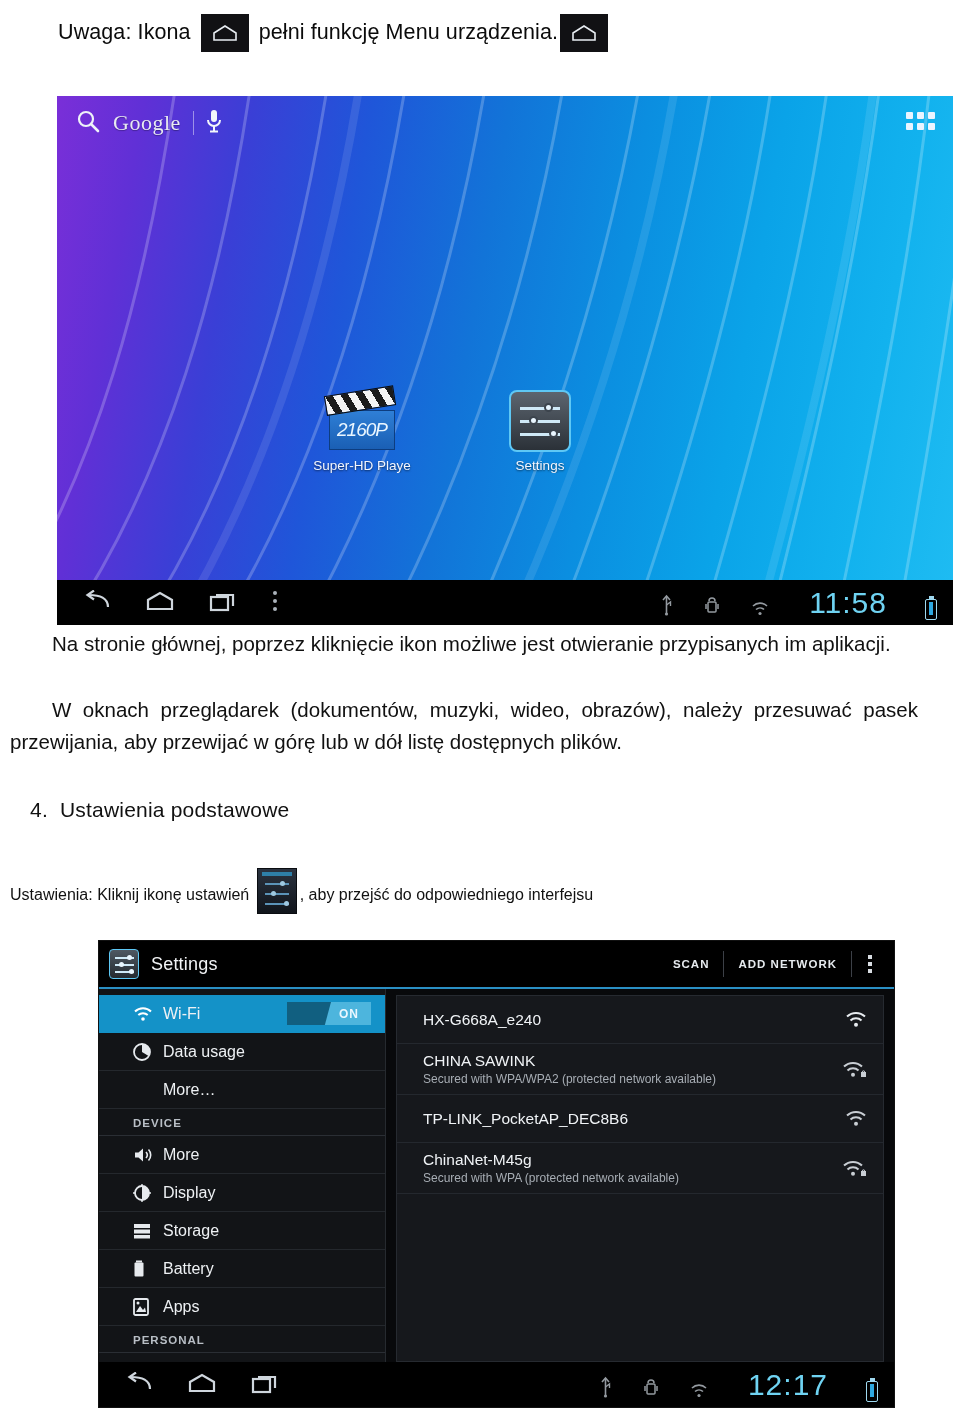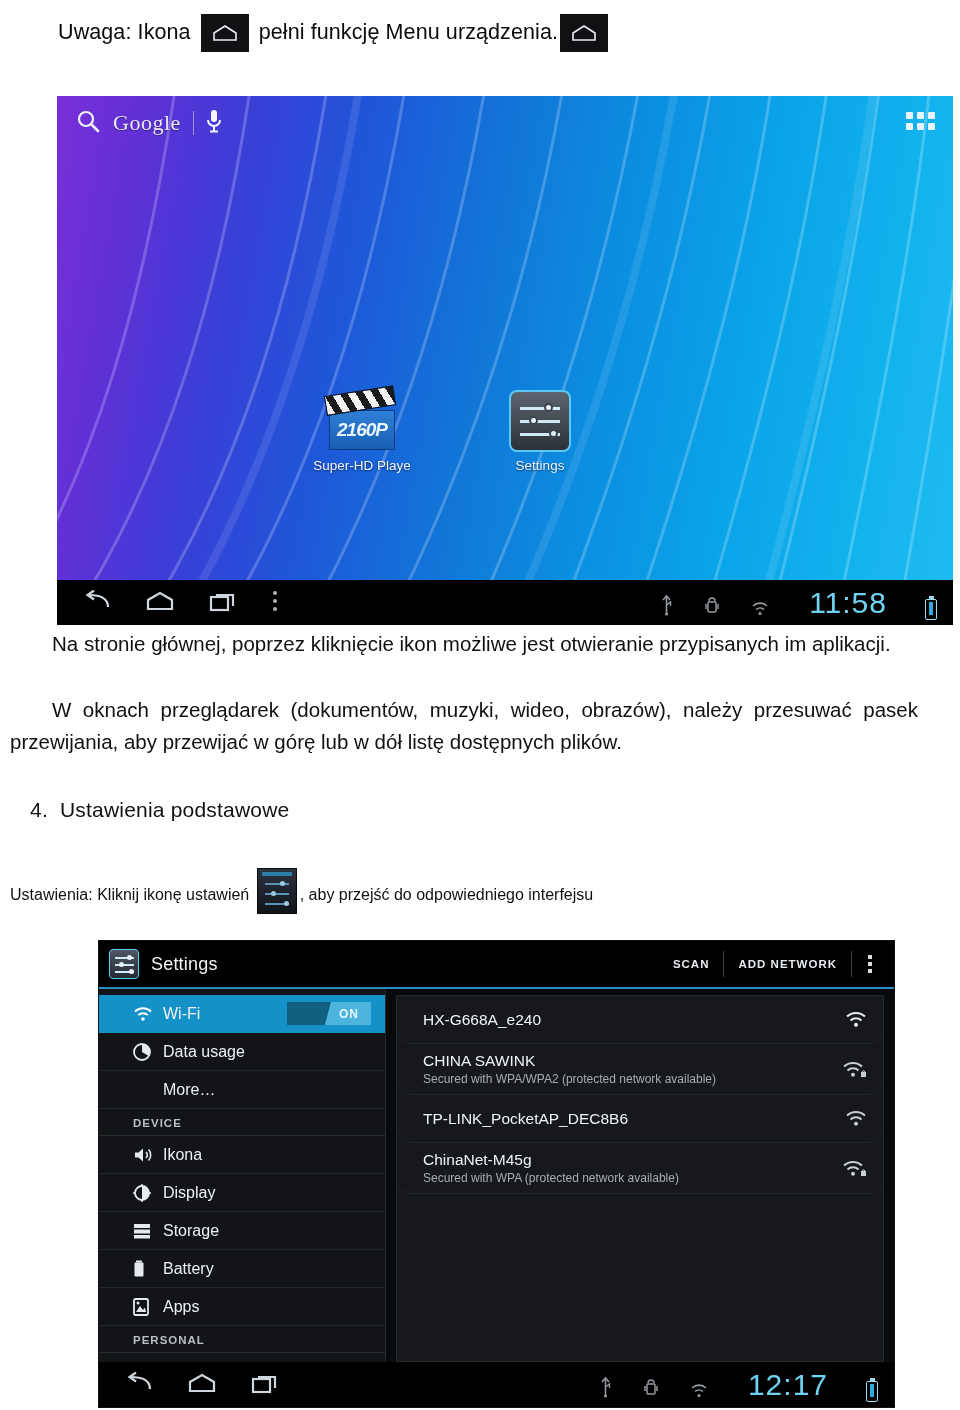--- a/index.html
+++ b/index.html
@@ -107,21 +107,21 @@
   }
   .icon-hdplayer {
     width: 70px; height: 62px; margin: 0 auto; position: relative;
   }
   .icon-hdplayer .board {
     position: absolute; left: 2px; top: 20px; width: 66px; height: 40px;
     background: linear-gradient(#2f7fd6, #1a5fb4); border: 1px solid #0d3d80;
     display: flex; align-items: center; justify-content: center;
   }
   .icon-hdplayer .board span {
-    font-family: "Liberation Sans", sans-serif; font-weight: bold; font-style: italic;
+    font-family: "Liberation Sans", sans-serif; font-weight: normal; font-style: italic;
     font-size: 19px; color: #eaf6ff; letter-spacing: -1px;
   }
   .icon-hdplayer .clap {
     position: absolute; left: 0; top: 6px; width: 70px; height: 20px;
     background: repeating-linear-gradient(68deg, #f4f4f4 0 7px, #1b1b1b 7px 14px);
     transform: rotate(-9deg); transform-origin: left bottom; border: 1px solid #0c0c0c;
   }
   .icon-settings-lg {
     width: 62px; height: 62px; margin: 0 auto; position: relative;
     background: linear-gradient(#5c656f, #2b3138);
@@ -234,21 +234,21 @@
   }
   .toggle .on {
     position: relative; font-size: 12px; font-weight: bold; color: #eaf7ff;
     letter-spacing: 1px; margin-right: 12px;
   }
 
   .set-main { flex: 1; padding: 6px 10px 0 10px; }
   .wifi-list { border: 1px solid #262a30; background: #16181c; height: 100%; }
   .wifi-row {
     display: flex; align-items: center; padding: 8px 16px 8px 26px;
-    border-bottom: 1px solid #24282e; min-height: 48px; border-radius: 15px;
+    border-bottom: 1px solid #24282e; min-height: 48px;
   }
   .wifi-row .txt { flex: 1; }
   .wifi-row .ssid { color: #f0f3f6; font-size: 15.5px; }
   .wifi-row .sec { color: #a7adb4; font-size: 12px; margin-top: 2px; }
   .wifi-row .sig { width: 28px; display: flex; justify-content: flex-end; }
 </style>
 </head>
 <body>
 
 <div class="page">
@@ -483,21 +483,21 @@
         <div class="sb-section">DEVICE</div>
 
         <div class="sb-item">
           <span class="ic">
             <svg width="20" height="18" viewBox="0 0 20 18">
               <path d="M2 6.5 L5.5 6.5 L10 2.5 L10 15.5 L5.5 11.5 L2 11.5 Z" fill="#e6eaee"></path>
               <path d="M13 6 a4.5 4.5 0 0 1 0 6" fill="none" stroke="#e6eaee" stroke-width="1.6"></path>
               <path d="M15.5 3.5 a8 8 0 0 1 0 11" fill="none" stroke="#e6eaee" stroke-width="1.6"></path>
             </svg>
           </span>
-          <span class="lbl">Ikona</span>
+          <span class="lbl">More</span>
         </div>
 
         <div class="sb-item">
           <span class="ic">
             <svg width="18" height="18" viewBox="0 0 18 18">
               <circle cx="9" cy="9" r="7" fill="none" stroke="#e6eaee" stroke-width="1.8"></circle>
               <path d="M9 2 A7 7 0 0 1 9 16 Z" fill="#e6eaee"></path>
               <g stroke="#e6eaee" stroke-width="1.4">
                 <line x1="9" y1="0" x2="9" y2="2"></line>
                   <line x1="9" y1="16" x2="9" y2="18"></line>

